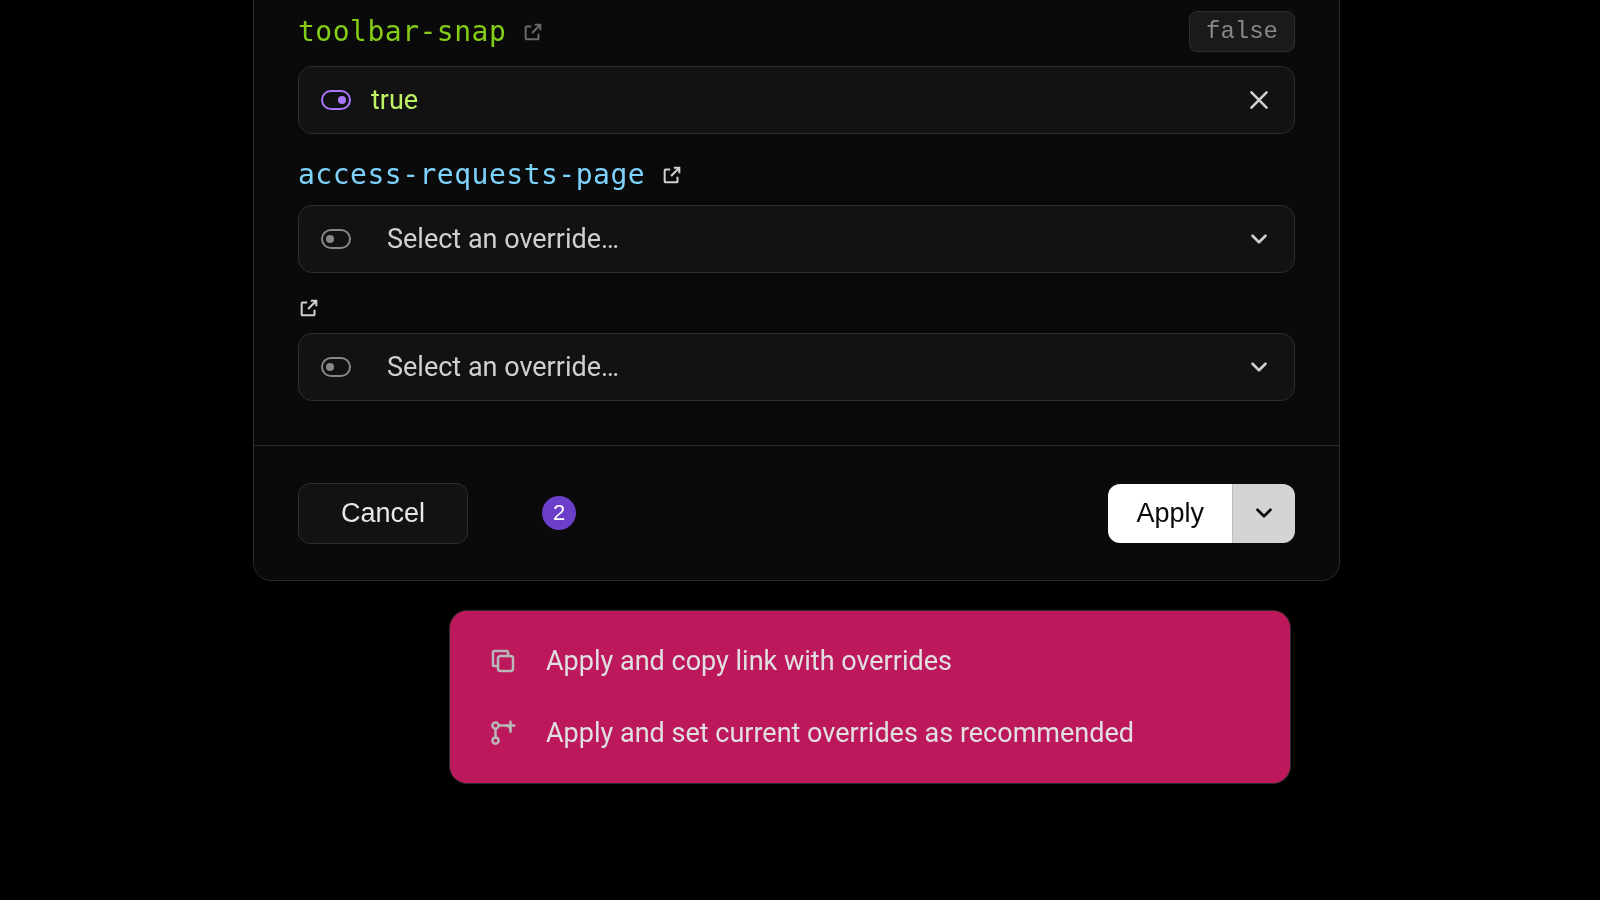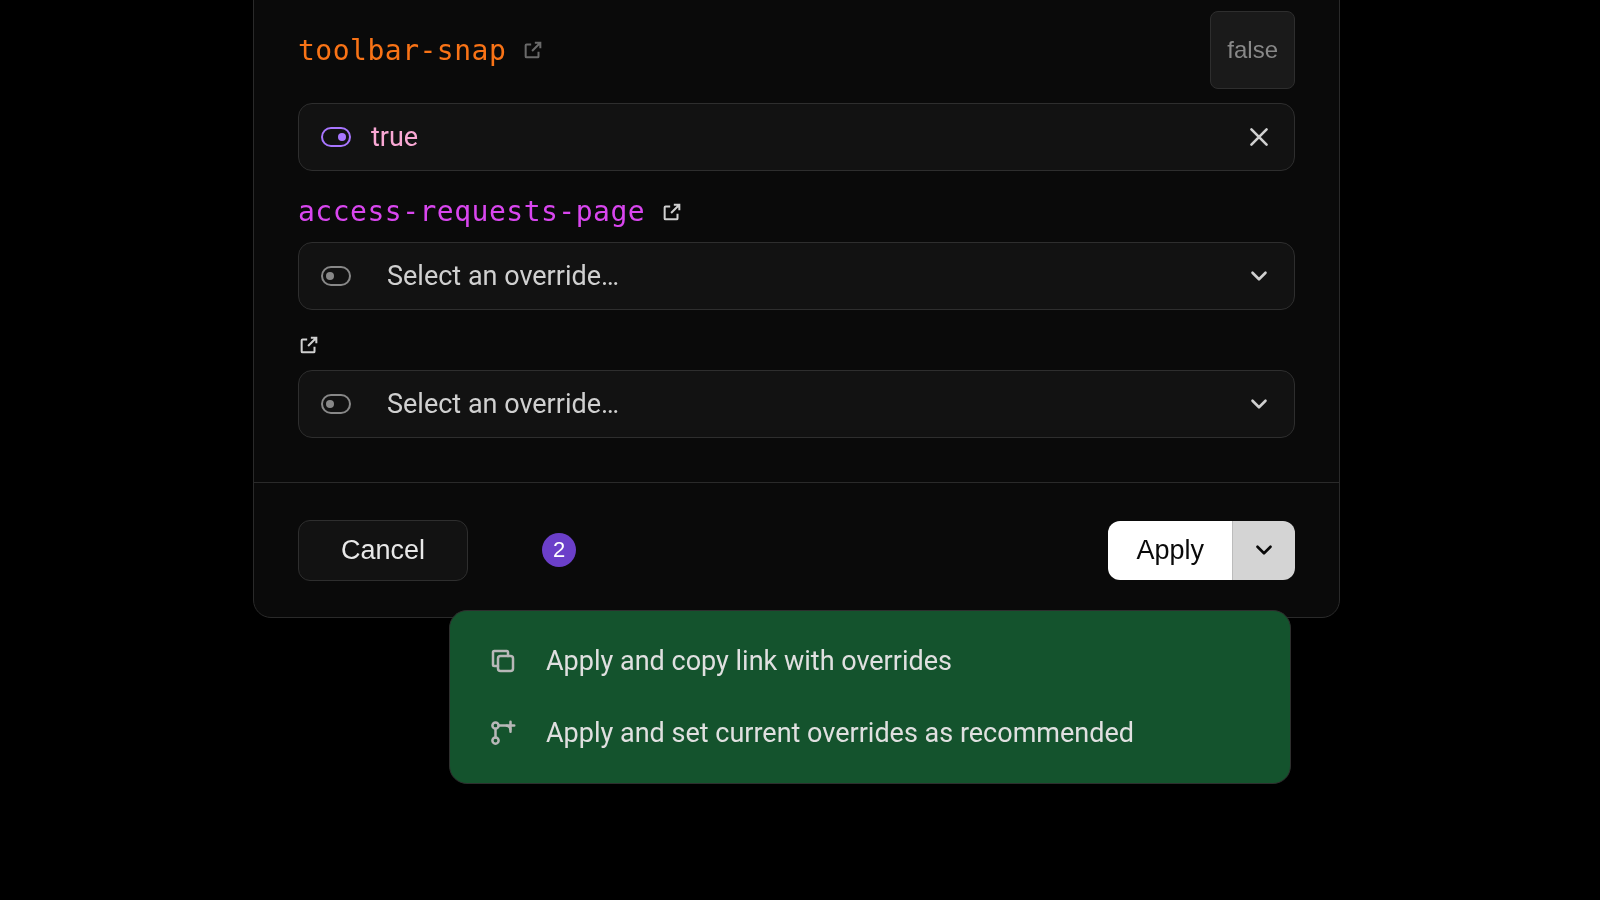--- a/index.html
+++ b/index.html
@@ -35,40 +35,40 @@
     margin-bottom: 14px;
   }
   .flag-name-wrap {
     display: flex;
     align-items: center;
     gap: 16px;
   }
   .flag-name {
     font-family: ui-monospace, "SF Mono", Menlo, Consolas, monospace;
     font-size: 28px;
-    color: #f97316;
+    color: #84cc16;
     letter-spacing: 0.5px;
   }
-  .flag-name.bright { color: #d946ef; }
+  .flag-name.bright { color: #7dd3fc; }
   .ext-link-icon {
     width: 22px;
     height: 22px;
     stroke: #6a6a6a;
     stroke-width: 2.2;
     fill: none;
   }
   .ext-link-icon.bright { stroke: #d0d0d0; }
   .flag-value-chip {
-    font-family: Liberation Sans, sans-serif;
+    font-family: Liberation Mono, monospace;
     font-size: 24px;
     color: #888;
     background: #1a1a1a;
     border: 1px solid #2e2e2e;
     border-radius: 8px;
-    padding: 24px 16px;
+    padding: 6px 16px;
   }
   .flag-value-chip.bright { color: #e8e8e8; }
   .override-row {
     display: flex;
     align-items: center;
     background: #121212;
     border: 1px solid #2e2e2e;
     border-radius: 14px;
     height: 68px;
     padding: 0 22px;
@@ -96,21 +96,21 @@
     transform: translateY(-50%);
     left: 3px;
   }
   .toggle-pill.active .toggle-dot {
     background: #a876ff;
     left: auto;
     right: 3px;
   }
   .override-text {
     font-size: 27px;
-    color: #f9a8d4;
+    color: #bef264;
     flex: 1;
   }
   .override-text.placeholder { color: #d0d0d0; margin-left: 16px; }
   .close-icon, .chevron-icon {
     width: 26px;
     height: 26px;
     stroke: #d0d0d0;
     stroke-width: 2.4;
     fill: none;
     stroke-linecap: round;
@@ -171,21 +171,21 @@
     border-radius: 0;
     padding: 14px 18px;
     border-left: 1px solid #bcbcbc;
   }
   .btn-apply-caret svg { stroke: #0a0a0a; }
   .dropdown {
     position: absolute;
     left: 449px;
     top: 610px;
     width: 842px;
-    background: #14532d;
+    background: #be185d;
     border: 1px solid #2e2e2e;
     border-radius: 18px;
     padding: 14px 0;
   }
   .dropdown-item {
     display: flex;
     align-items: center;
     gap: 28px;
     padding: 20px 38px;
     cursor: pointer;

